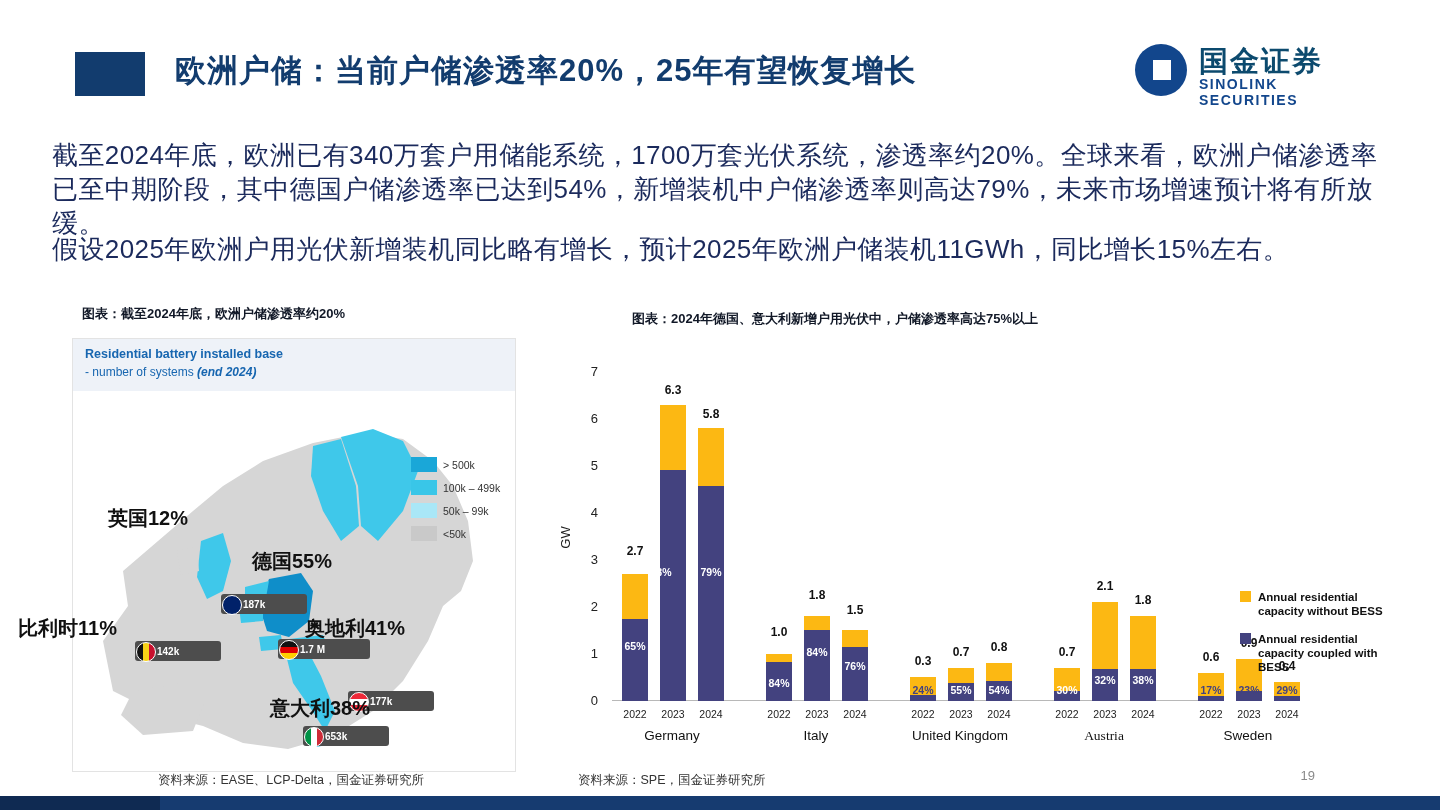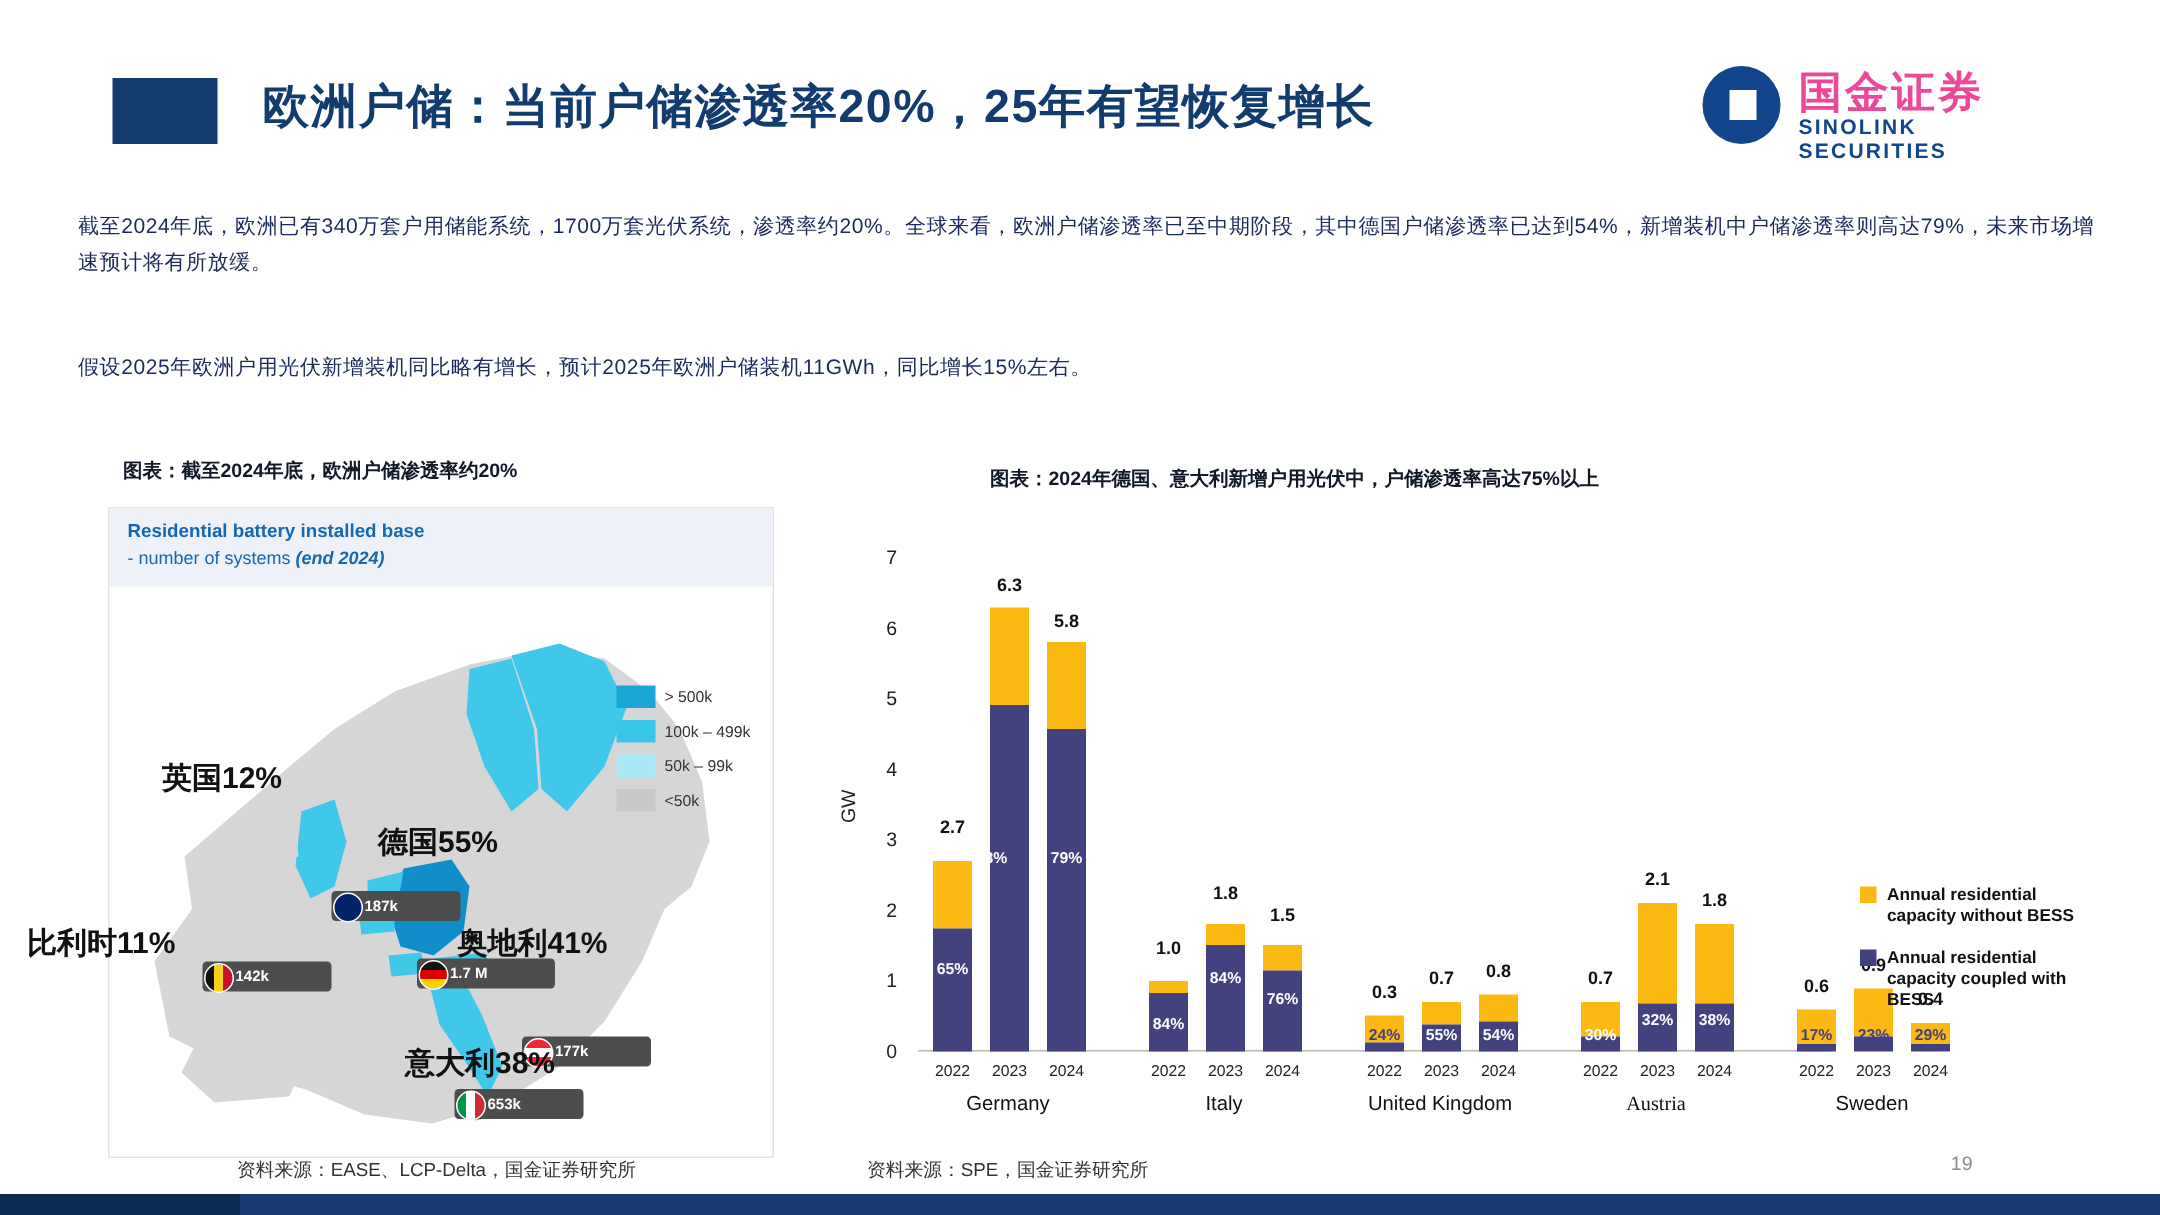--- a/index.html
+++ b/index.html
@@ -10,30 +10,30 @@
     position:relative;
     overflow:hidden;
   }
   
   #title-bar{position:absolute;left:75px;top:52px;width:1290px;height:48px;}
   #title-accent{position:absolute;left:0;top:0;width:70px;height:44px;background:#123c6e;}
   #title-text{position:absolute;left:100px;top:-2px;font-size:31px;font-weight:bold;color:#123c6e;letter-spacing:1px;white-space:nowrap;}
   #logo{position:absolute;right:0;top:-12px;width:230px;height:66px;}
   #logo-mark{position:absolute;left:0;top:4px;width:52px;height:52px;border-radius:50%;background:#12468c;}
   #logo-mark::after{content:"";position:absolute;left:18px;top:16px;width:18px;height:20px;background:#ffffff;}
-  #logo-cn{position:absolute;left:64px;top:2px;font-size:29px;font-weight:bold;color:#ec4899;letter-spacing:2px;}
+  #logo-cn{position:absolute;left:64px;top:2px;font-size:29px;font-weight:bold;color:#0c4a6e;letter-spacing:2px;}
   #logo-en{position:absolute;left:64px;top:36px;font-size:14px;font-weight:bold;color:#12468c;letter-spacing:1.5px;}
   
-  .para{position:absolute;color:#1b2a5c;font-size:14px;line-height:24px;letter-spacing:.4px;}
+  .para{position:absolute;color:#1b2a5c;font-size:26px;line-height:34px;letter-spacing:.4px;}
   #para1{left:52px;top:138px;width:1350px;}
   #para2{left:52px;top:232px;width:1350px;}
   
   .cap{position:absolute;font-size:13px;font-weight:bold;color:#111827;}
   #cap-left{left:82px;top:305px;}
-  #cap-right{left:632px;top:310px;margin-left:28px;}
+  #cap-right{left:632px;top:310px;}
   
   #map-panel{position:absolute;left:72px;top:338px;width:442px;height:432px;background:#ffffff;border:1px solid #e3e3e3;}
   #map-head{position:absolute;left:0;top:0;width:100%;height:52px;background:#eef2f8;}
   #map-title{position:absolute;left:12px;top:8px;font-size:12.5px;font-weight:bold;color:#1766b0;}
   #map-sub{position:absolute;left:12px;top:26px;font-size:12px;color:#1766b0;}
   #map-sub i{font-weight:bold;}
   #map-canvas{position:absolute;left:0;top:52px;width:442px;height:380px;}
   .legend-box{position:absolute;right:14px;top:62px;width:90px;}
   .legend-row{display:flex;align-items:center;height:23px;font-size:10.5px;color:#333;}
   .legend-swatch{width:26px;height:15px;margin-right:6px;}

